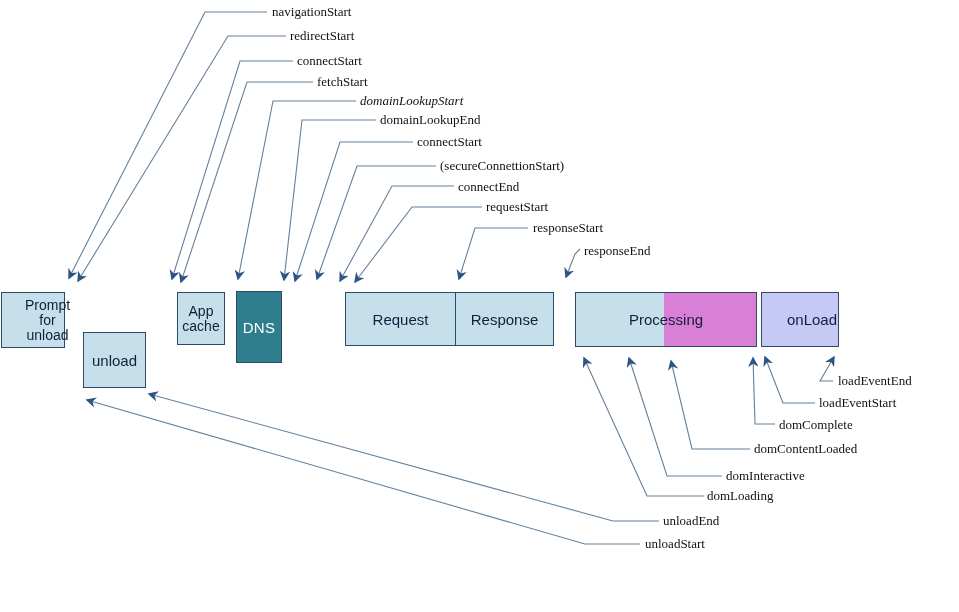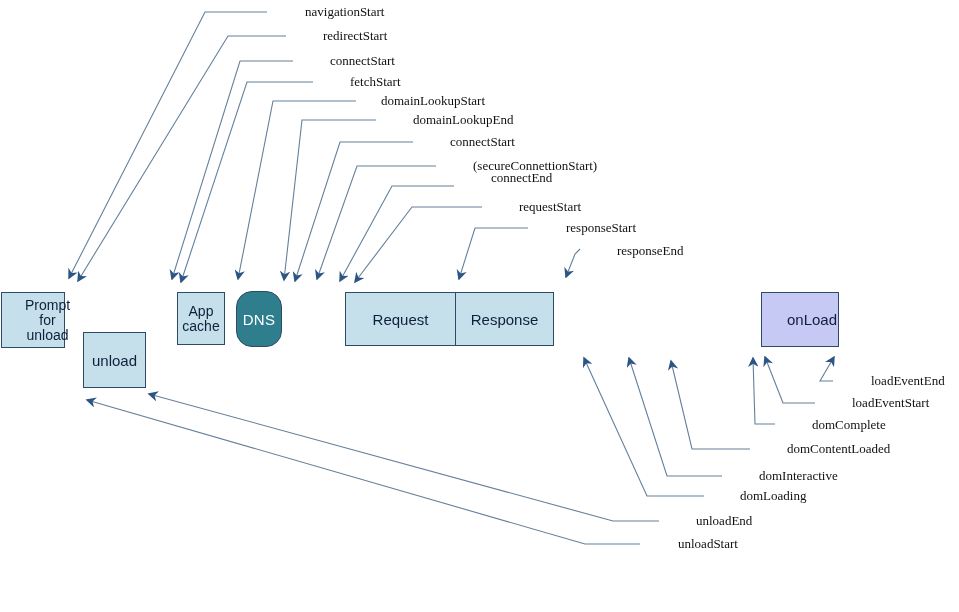--- a/index.html
+++ b/index.html
@@ -29,21 +29,20 @@
   }
   .box .fill{position:absolute;top:0;bottom:0;}
   .boxlabel{position:relative;z-index:2;}
   .light{color:#ffffff;font-weight:500;letter-spacing:.3px;}
   .small{font-size:14px;line-height:15px;}
   .callout{
     position:absolute;
     font-family:"Liberation Serif",serif;
     font-size:13px;line-height:14px;color:#111111;
     white-space:nowrap;
-    margin-left:33px;
   }
 </style>
 </head>
 <body>
 
 <div id="stage">
 
   <svg id="lines" viewBox="0 0 959 612" xmlns="http://www.w3.org/2000/svg">
     <defs>
       <marker id="ah" viewBox="0 0 10 10" refX="8.5" refY="5" markerWidth="9.5" markerHeight="9.5" orient="auto-start-reverse">
@@ -78,51 +77,55 @@
 
   <div class="box small" style="left:1px;top:292px;width:64px;height:56px;padding-left:29px;">
     <span class="boxlabel">Prompt for unload</span>
   </div>
 
 
   <div class="box" style="left:177px;top:292px;width:48px;height:53px;">
     <span class="boxlabel small">App cache</span>
   </div>
 
-  <div class="box" style="left:236px;top:291px;width:46px;height:56px;background:var(--teal);border-radius:16px;">
+  <div class="box" style="left:236px;top:291px;width:46px;height:72px;background:var(--teal);">
     <span class="boxlabel light">DNS</span>
   </div>
 
 
   <div class="box" style="left:345px;top:292px;width:111px;height:54px;">
     <span class="boxlabel">Request</span>
   </div>
 
   <div class="box" style="left:455px;top:292px;width:99px;height:54px;">
     <span class="boxlabel">Response</span>
   </div>
 
+  <div class="box" style="left:575px;top:292px;width:182px;height:55px;">
+    <div class="fill" style="right:0;width:51%;background:var(--orchid);"></div>
+    <span class="boxlabel">Processing</span>
+  </div>
 
   <div class="box" style="left:761px;top:292px;width:78px;height:55px;background:var(--lavender);padding-left:24px;">
     <span class="boxlabel">onLoad</span>
   </div>
 
   <div class="box" style="left:83px;top:332px;width:63px;height:56px;">
     <span class="boxlabel">unload</span>
   </div>
 
   <div class="callout" style="left:272px;top:5px;">navigationStart</div>
   <div class="callout" style="left:290px;top:29px;">redirectStart</div>
   <div class="callout" style="left:297px;top:54px;">connectStart</div>
   <div class="callout" style="left:317px;top:75px;">fetchStart</div>
-  <div class="callout" style="left:348px;top:94px;">domainLookupStart</div>
+  <div class="callout" style="left:360px;top:94px;font-style:italic;">domainLookupStart</div>
   <div class="callout" style="left:380px;top:113px;">domainLookupEnd</div>
   <div class="callout" style="left:417px;top:135px;">connectStart</div>
   <div class="callout" style="left:440px;top:159px;">(secureConnettionStart)</div>
-  <div class="callout" style="left:458px;top:171px;">connectEnd</div>
+  <div class="callout" style="left:458px;top:180px;">connectEnd</div>
   <div class="callout" style="left:486px;top:200px;">requestStart</div>
   <div class="callout" style="left:533px;top:221px;">responseStart</div>
   <div class="callout" style="left:584px;top:244px;">responseEnd</div>
 
   <div class="callout" style="left:838px;top:374px;">loadEventEnd</div>
   <div class="callout" style="left:819px;top:396px;">loadEventStart</div>
   <div class="callout" style="left:779px;top:418px;">domComplete</div>
   <div class="callout" style="left:754px;top:442px;">domContentLoaded</div>
   <div class="callout" style="left:726px;top:469px;">domInteractive</div>
   <div class="callout" style="left:707px;top:489px;">domLoading</div>

